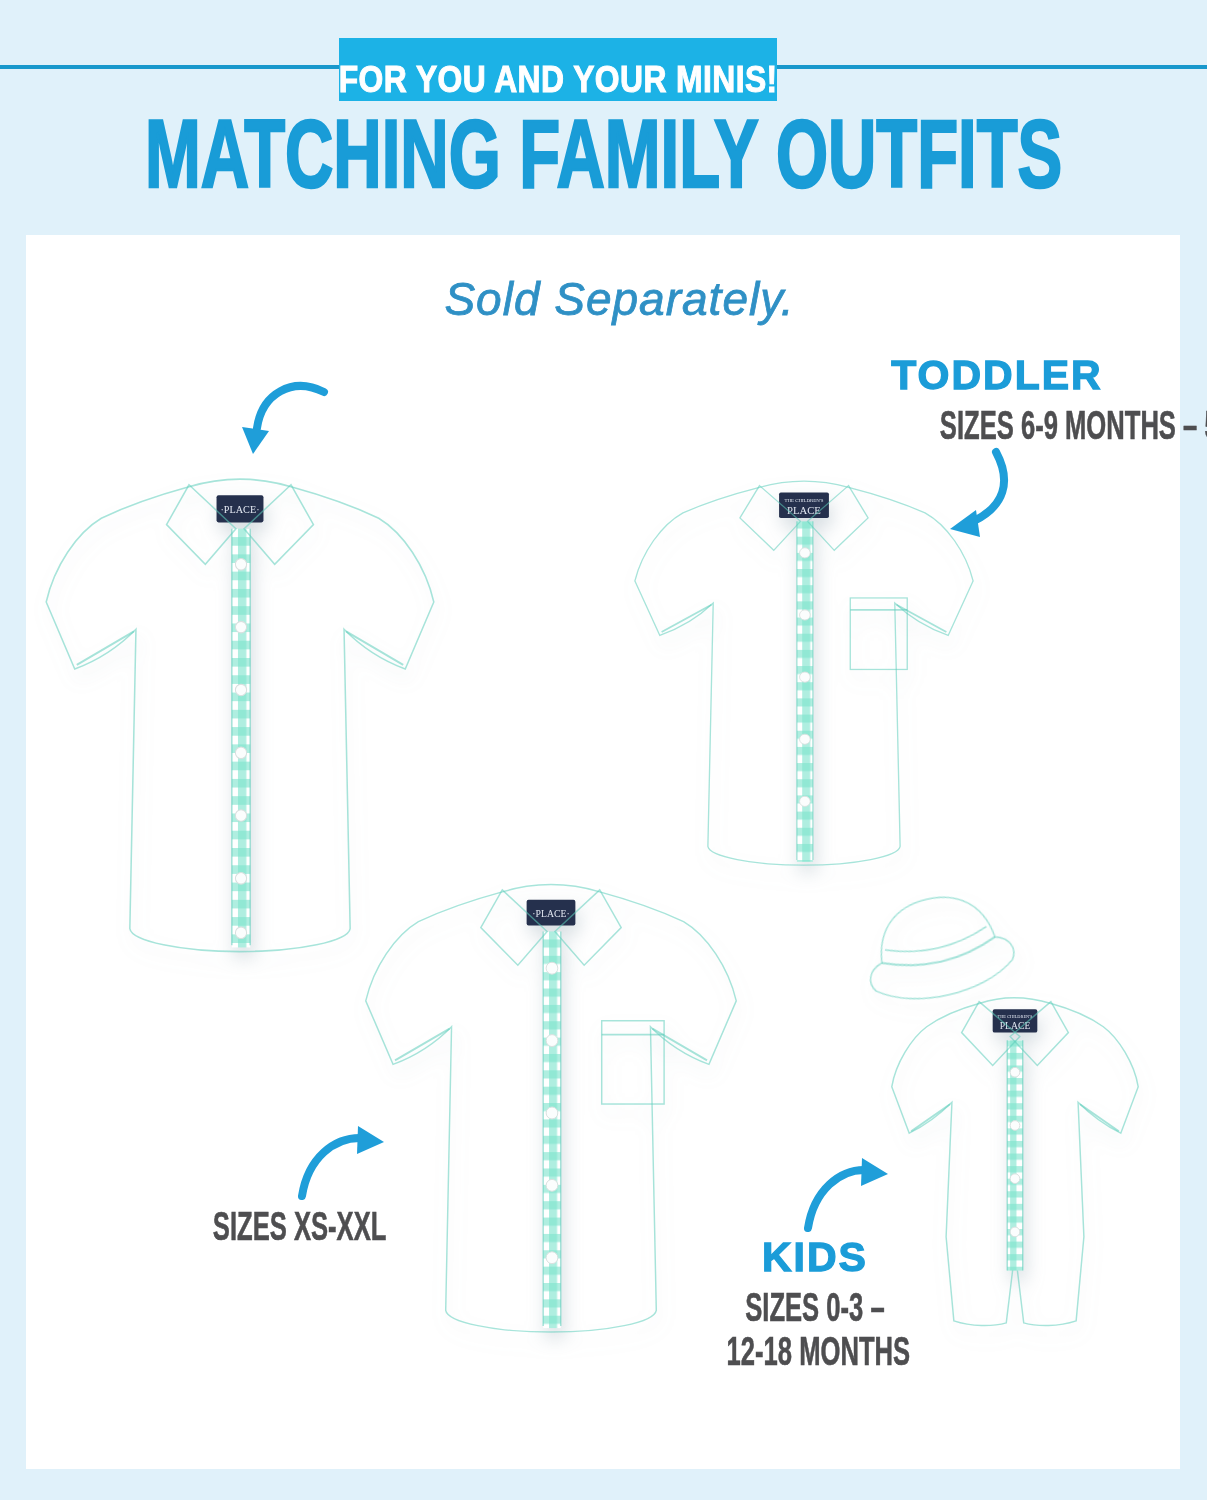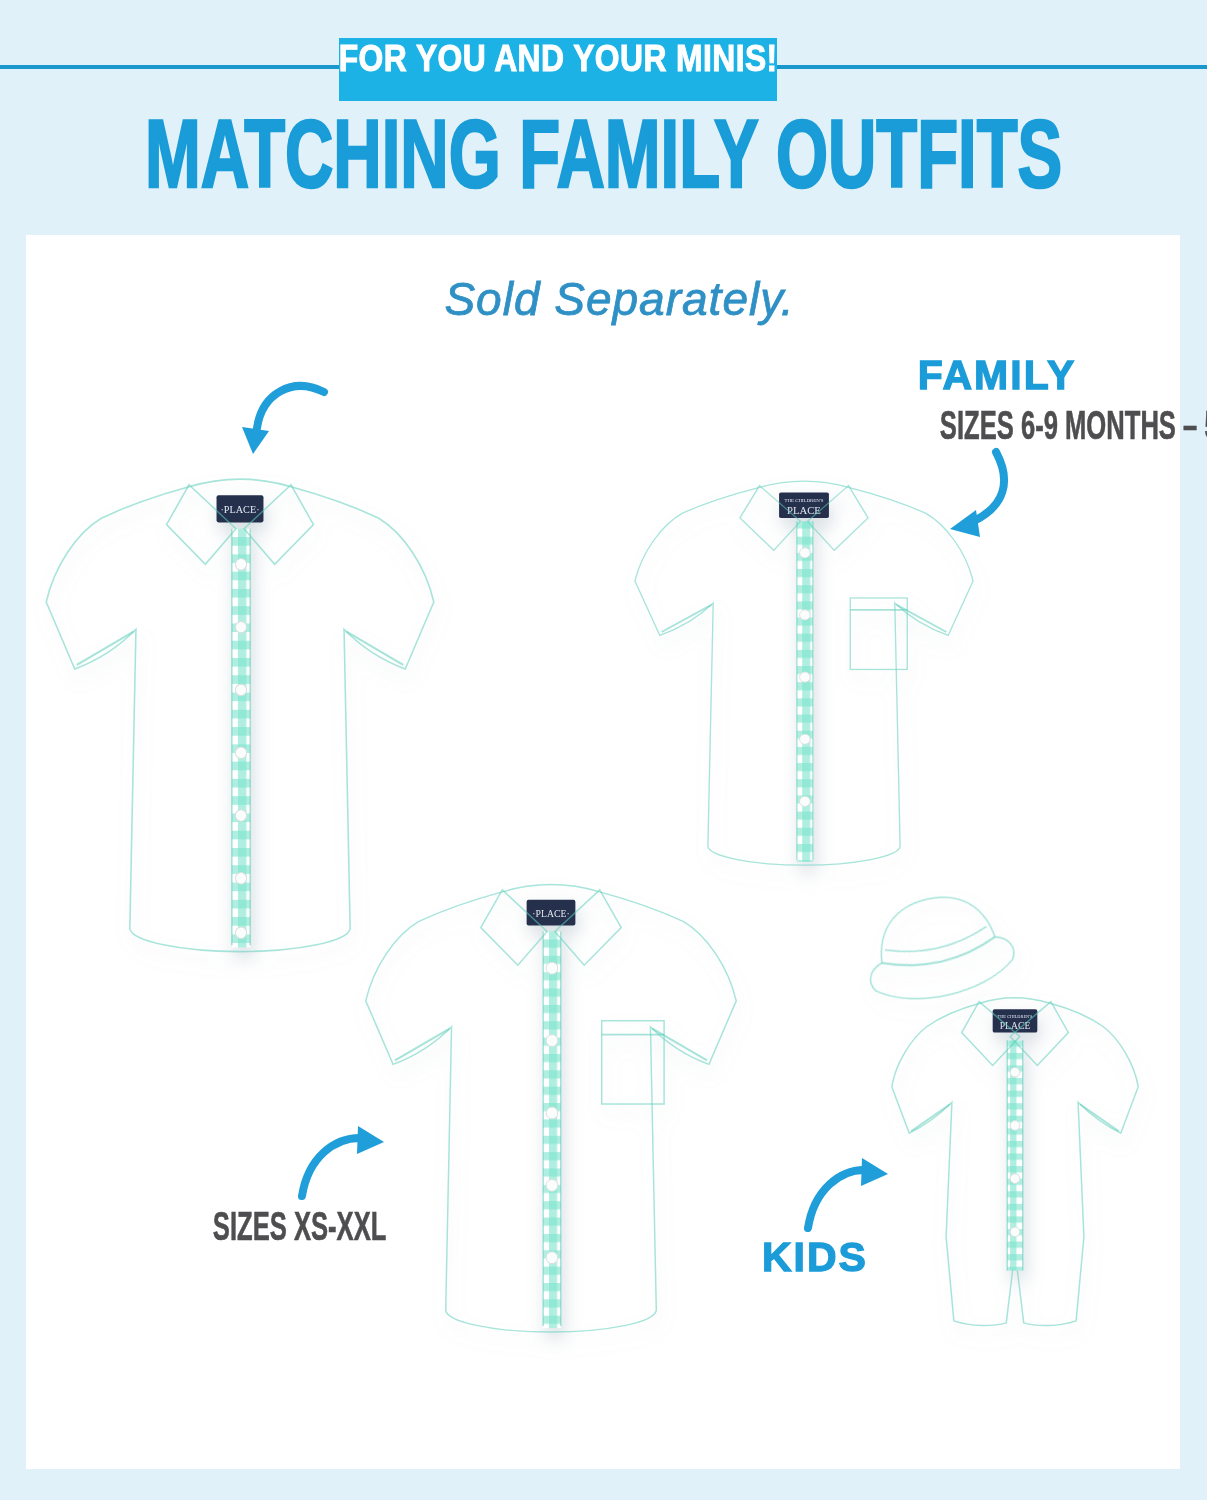--- a/index.html
+++ b/index.html
@@ -12,21 +12,21 @@
     position:absolute; left:26px; top:235px; width:1154px; height:1234px;
     background:#ffffff;
   }
   .topline{
     position:absolute; left:0; top:65px; width:100%; height:4px;
     background:#1898cc; z-index:1;
   }
   .banner{
     position:absolute; left:339px; top:38px; width:438px; height:63px;
     background:#1cb2e6; z-index:2;
-    display:flex; align-items:flex-start; justify-content:center;
+    display:flex; align-items:flex-end; justify-content:center;
   }
   .banner-text{
     color:#ffffff; font-weight:bold; font-size:37px; white-space:nowrap;
     letter-spacing:0.5px; display:inline-block; transform:scaleX(0.86);
     -webkit-text-stroke:1px #ffffff;
   }
   .title{
     position:absolute; left:0; top:110px; width:100%; height:100px; z-index:2;
     display:flex; align-items:flex-end; justify-content:center;
   }
@@ -84,21 +84,21 @@
   <div class="subtitle">
     <span class="subtitle-text">Sold Separately.</span>
   </div>
 
   <svg class="arrow" style="left:240px; top:378px;" width="95" height="88" viewBox="0 0 95 88">
     <path d="M84,14 C52,-2 22,16 17,50"></path>
     <polygon points="13,76 2,49 29,53"></polygon>
   </svg>
 
   <div class="group" style="left:857px; top:352px; width:280px;">
-    <div class="group-label">FAMILY</div>
+    <div class="group-label">TODDLER</div>
     <div class="group-sizes">
       <span class="cond">SIZES 6-9 MONTHS – 5T</span>
     </div>
   </div>
   <svg class="arrow" style="left:936px; top:444px;" width="80" height="95" viewBox="0 0 80 95">
     <path d="M60,8 C76,38 68,62 38,77"></path>
     <polygon points="14,85 40,66 44,93"></polygon>
   </svg>
 
   <div class="group" style="left:160px; top:1200px; width:280px;">
@@ -107,20 +107,22 @@
     </div>
   </div>
   <svg class="arrow" style="left:294px; top:1124px;" width="96" height="76" viewBox="0 0 96 76">
     <path d="M8,72 C14,34 40,13 68,14"></path>
     <polygon points="90,18 64,2 63,30"></polygon>
   </svg>
 
   <div class="group" style="left:675px; top:1234px; width:280px;">
     <div class="group-label">KIDS</div>
     <div class="group-sizes">
+      <div><span class="cond">SIZES 0-3 –</span></div>
+      <div><span class="cond">12-18 MONTHS</span></div>
     </div>
   </div>
   <svg class="arrow" style="left:800px; top:1152px;" width="92" height="80" viewBox="0 0 92 80">
     <path d="M8,76 C14,38 40,17 66,18"></path>
     <polygon points="88,22 62,6 61,34"></polygon>
   </svg>
 
   <svg class="garment" style="left:36px; top:468px;" width="408" height="492" viewBox="0 0 400 470" preserveAspectRatio="none">
     <defs>
       <pattern id="pa" width="16.5" height="16.5" patternUnits="userSpaceOnUse">

